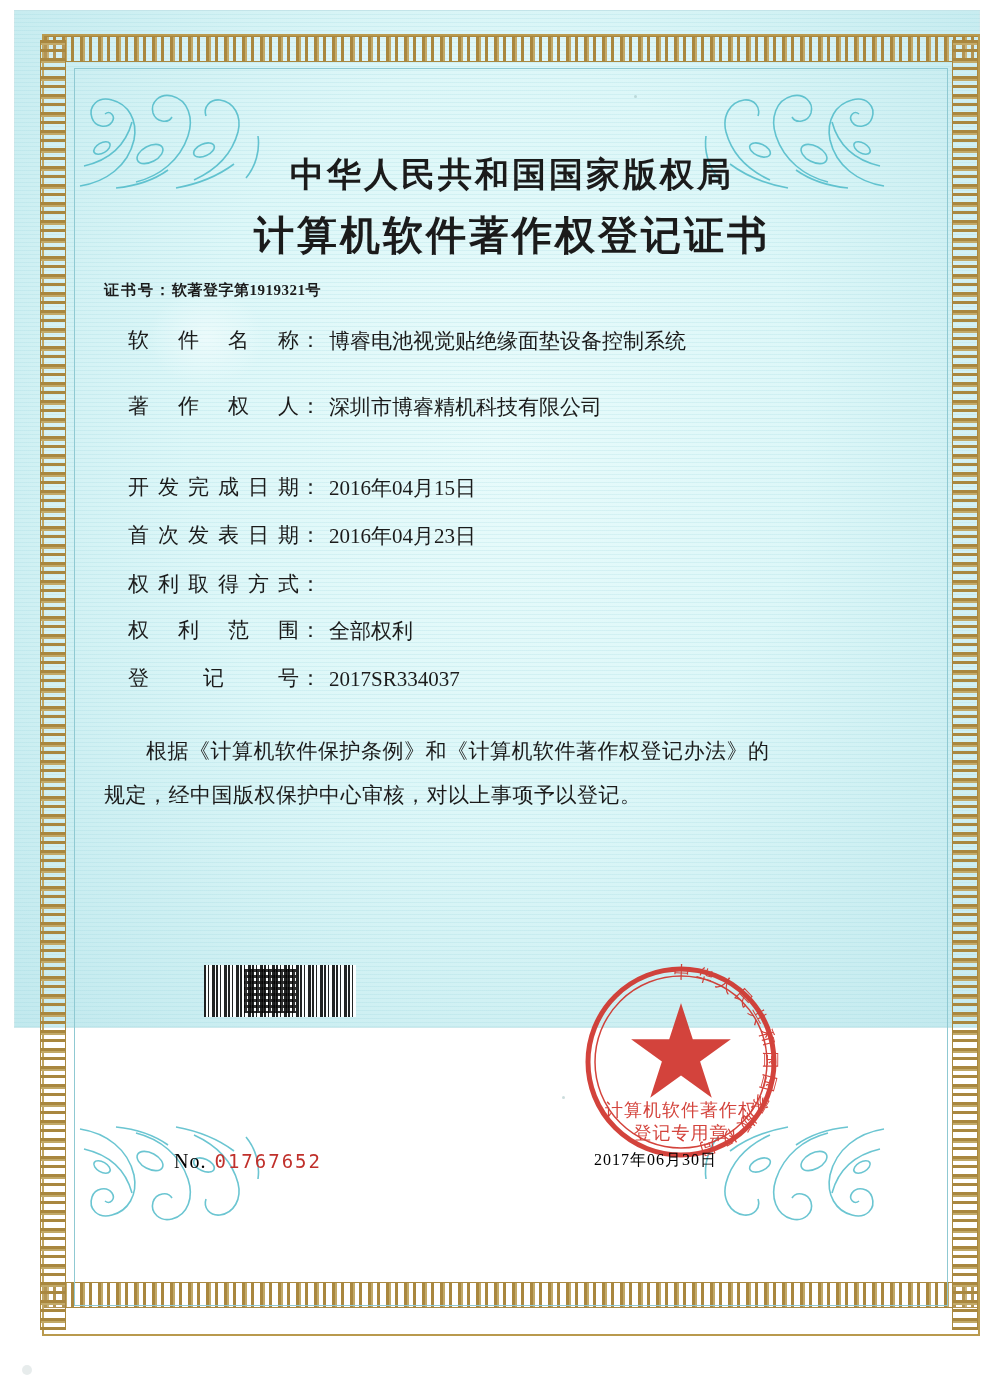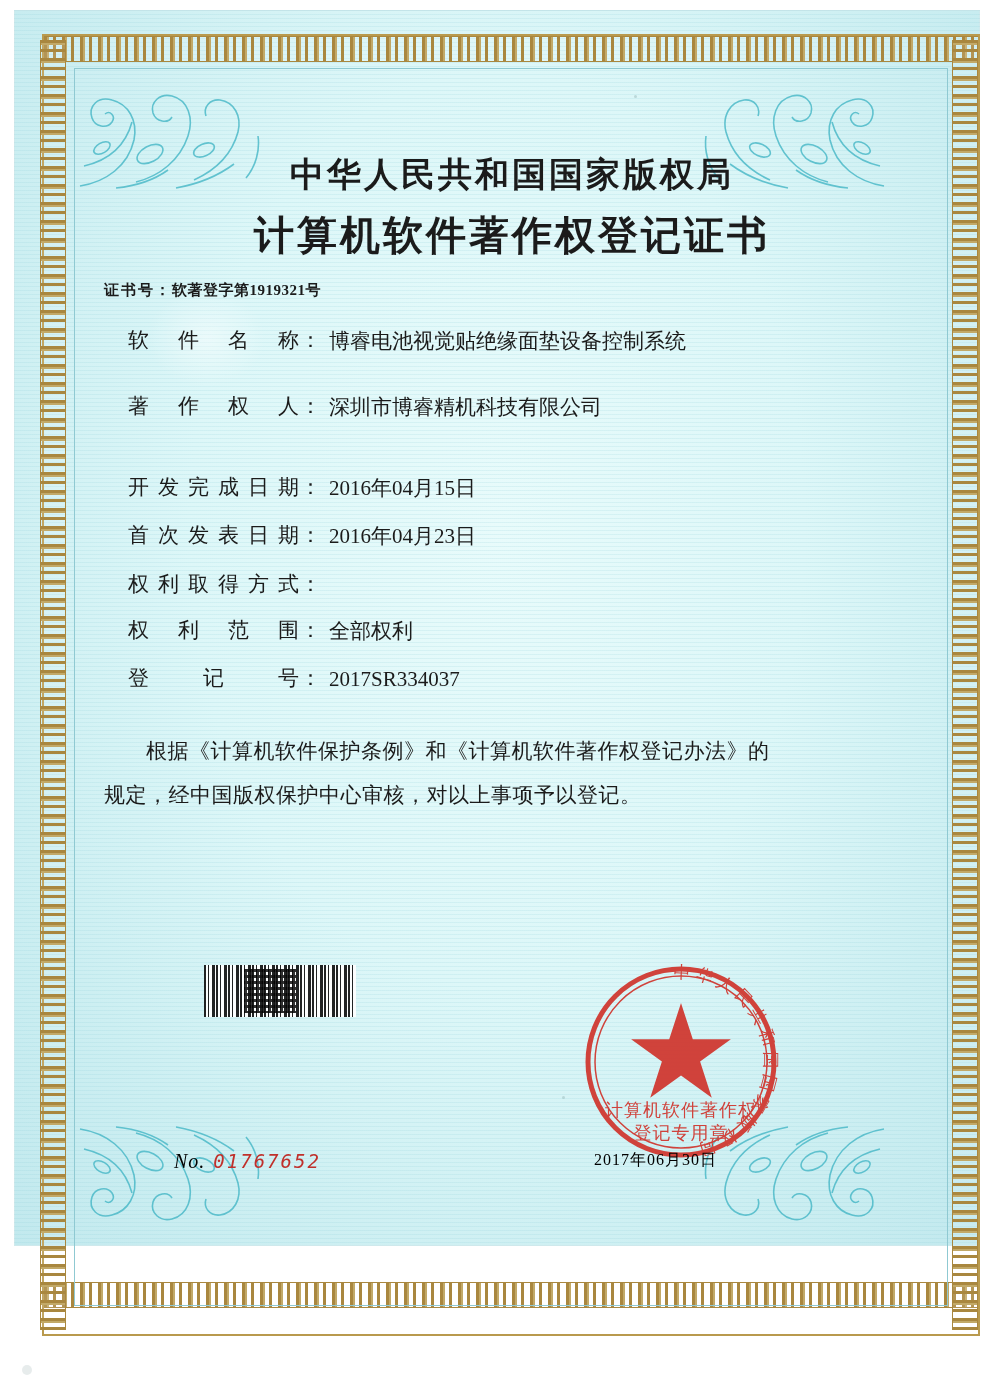--- a/index.html
+++ b/index.html
@@ -18,21 +18,21 @@
   
   .page {
     position: absolute;
     left: 0; top: 0;
     width: 1000px; height: 1375px;
     background: #ffffff;
   }
   .cert {
     position: absolute;
     left: 14px; top: 10px;
-    width: 966px; height: 1236px;
+    width: 966px; height: 1018px;
     background:
       radial-gradient(ellipse at 50% 42%, #e8fbfb 0%, #ddf7f8 45%, #cdeff2 75%, #c2e9ee 100%);
     box-shadow: 0 0 0 1px #cfe9ec inset;
   }
   
   .cert::before {
     content: "";
     position: absolute;
     left: 0; top: 0; right: 0; bottom: 0;
     background-image: repeating-linear-gradient(
@@ -217,21 +217,20 @@
     width: 214px; height: 214px;
   }
   .seal svg { display: block; }
 
   
   .footer-no {
     position: absolute;
     left: 160px; top: 1140px;
     font-size: 20px;
     letter-spacing: 1px;
-    font-style: italic;
   }
   .footer-no .num {
     color: #c0302b;
     font-family: "DejaVu Sans Mono", monospace;
     font-size: 19px;
     letter-spacing: 2px;
     margin-left: 8px;
   }
   .footer-date {
     position: absolute;

